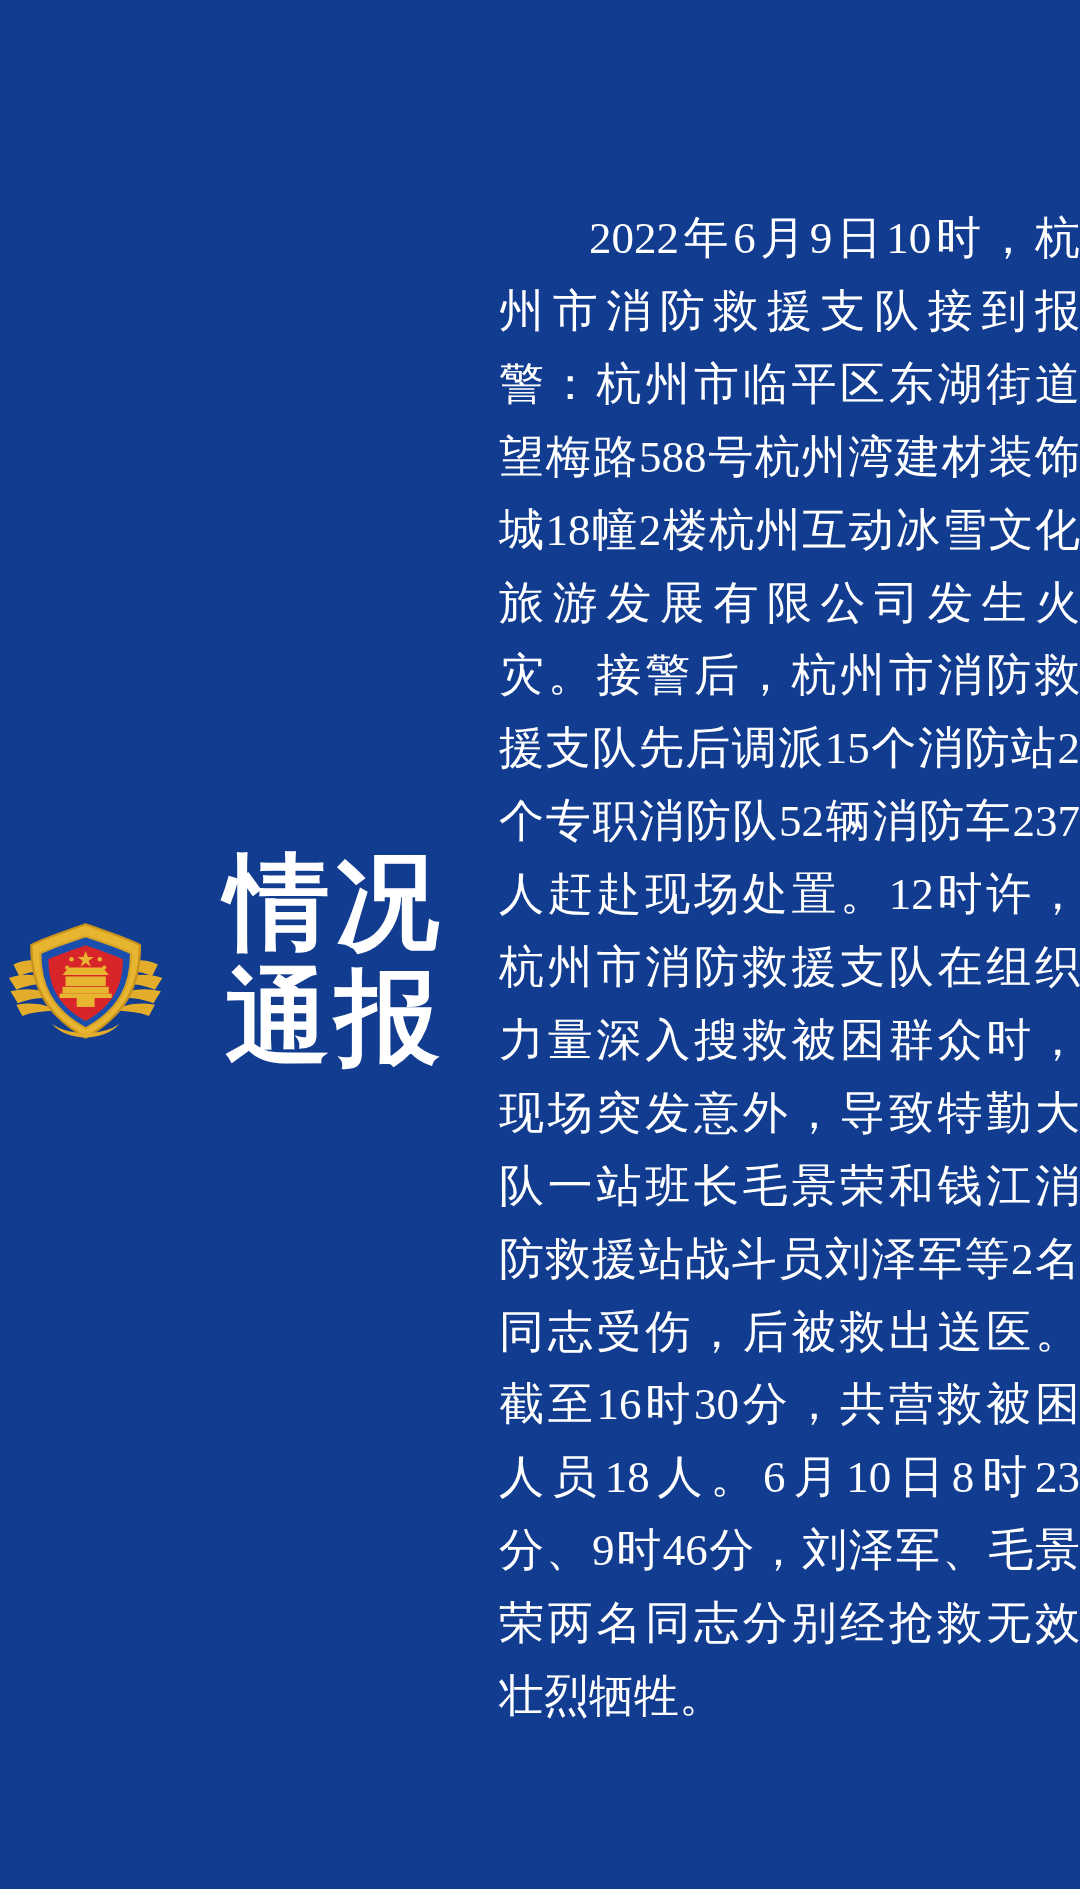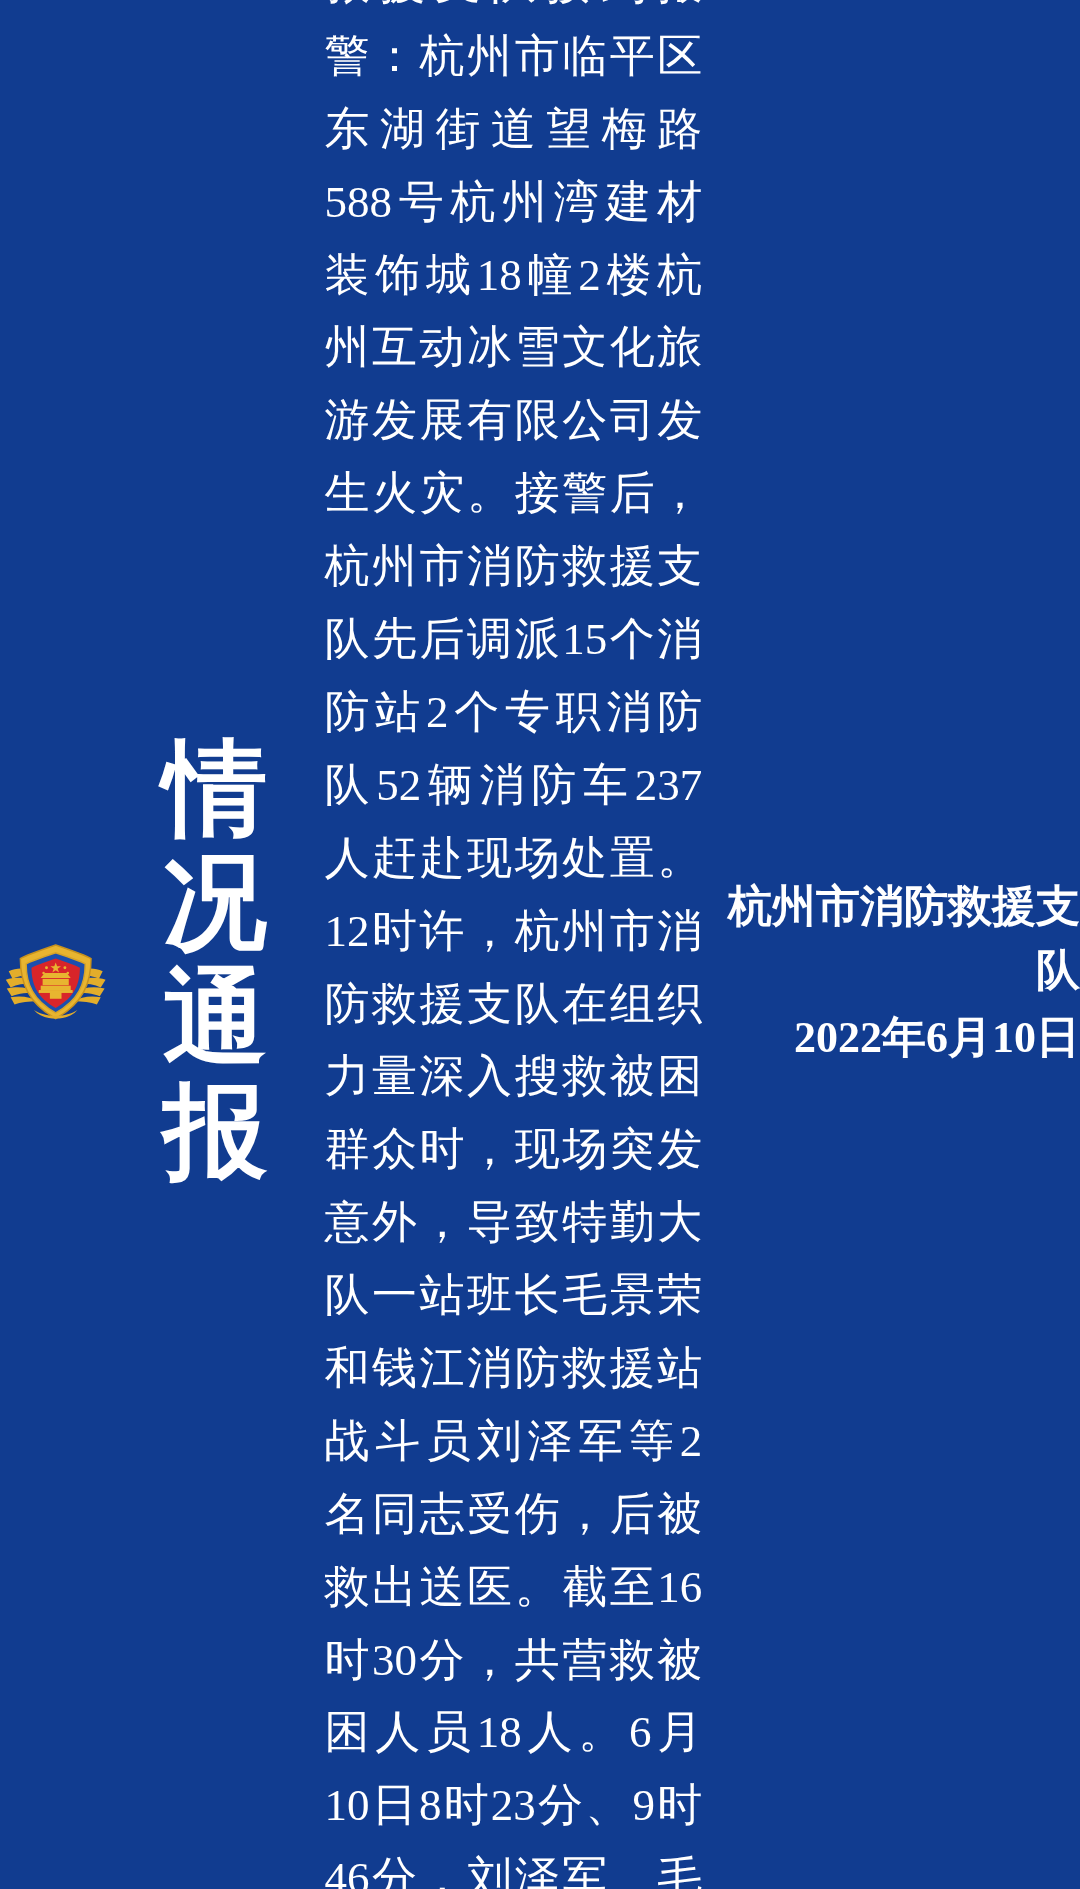--- a/index.html
+++ b/index.html
@@ -111,18 +111,14 @@
       </g>
 
       <path d="M70 142 C92 158 138 158 160 142 C140 166 90 166 70 142 Z" fill="#e3ad2b"></path>
     </svg>
   </div>
 
   <div class="title">情况通报</div>
 
   <div class="body-text">2022年6月9日10时，杭州市消防救援支队接到报警：杭州市临平区东湖街道望梅路588号杭州湾建材装饰城18幢2楼杭州互动冰雪文化旅游发展有限公司发生火灾。接警后，杭州市消防救援支队先后调派15个消防站2个专职消防队52辆消防车237人赶赴现场处置。12时许，杭州市消防救援支队在组织力量深入搜救被困群众时，现场突发意外，导致特勤大队一站班长毛景荣和钱江消防救援站战斗员刘泽军等2名同志受伤，后被救出送医。截至16时30分，共营救被困人员18人。6月10日8时23分、9时46分，刘泽军、毛景荣两名同志分别经抢救无效壮烈牺牲。</div>
 
-  <div class="signature">
-    <div>杭州市消防救援支队</div>
-    <div>2022年6月10日</div>
-  </div>
 
 </div>
 
 </body></html>

